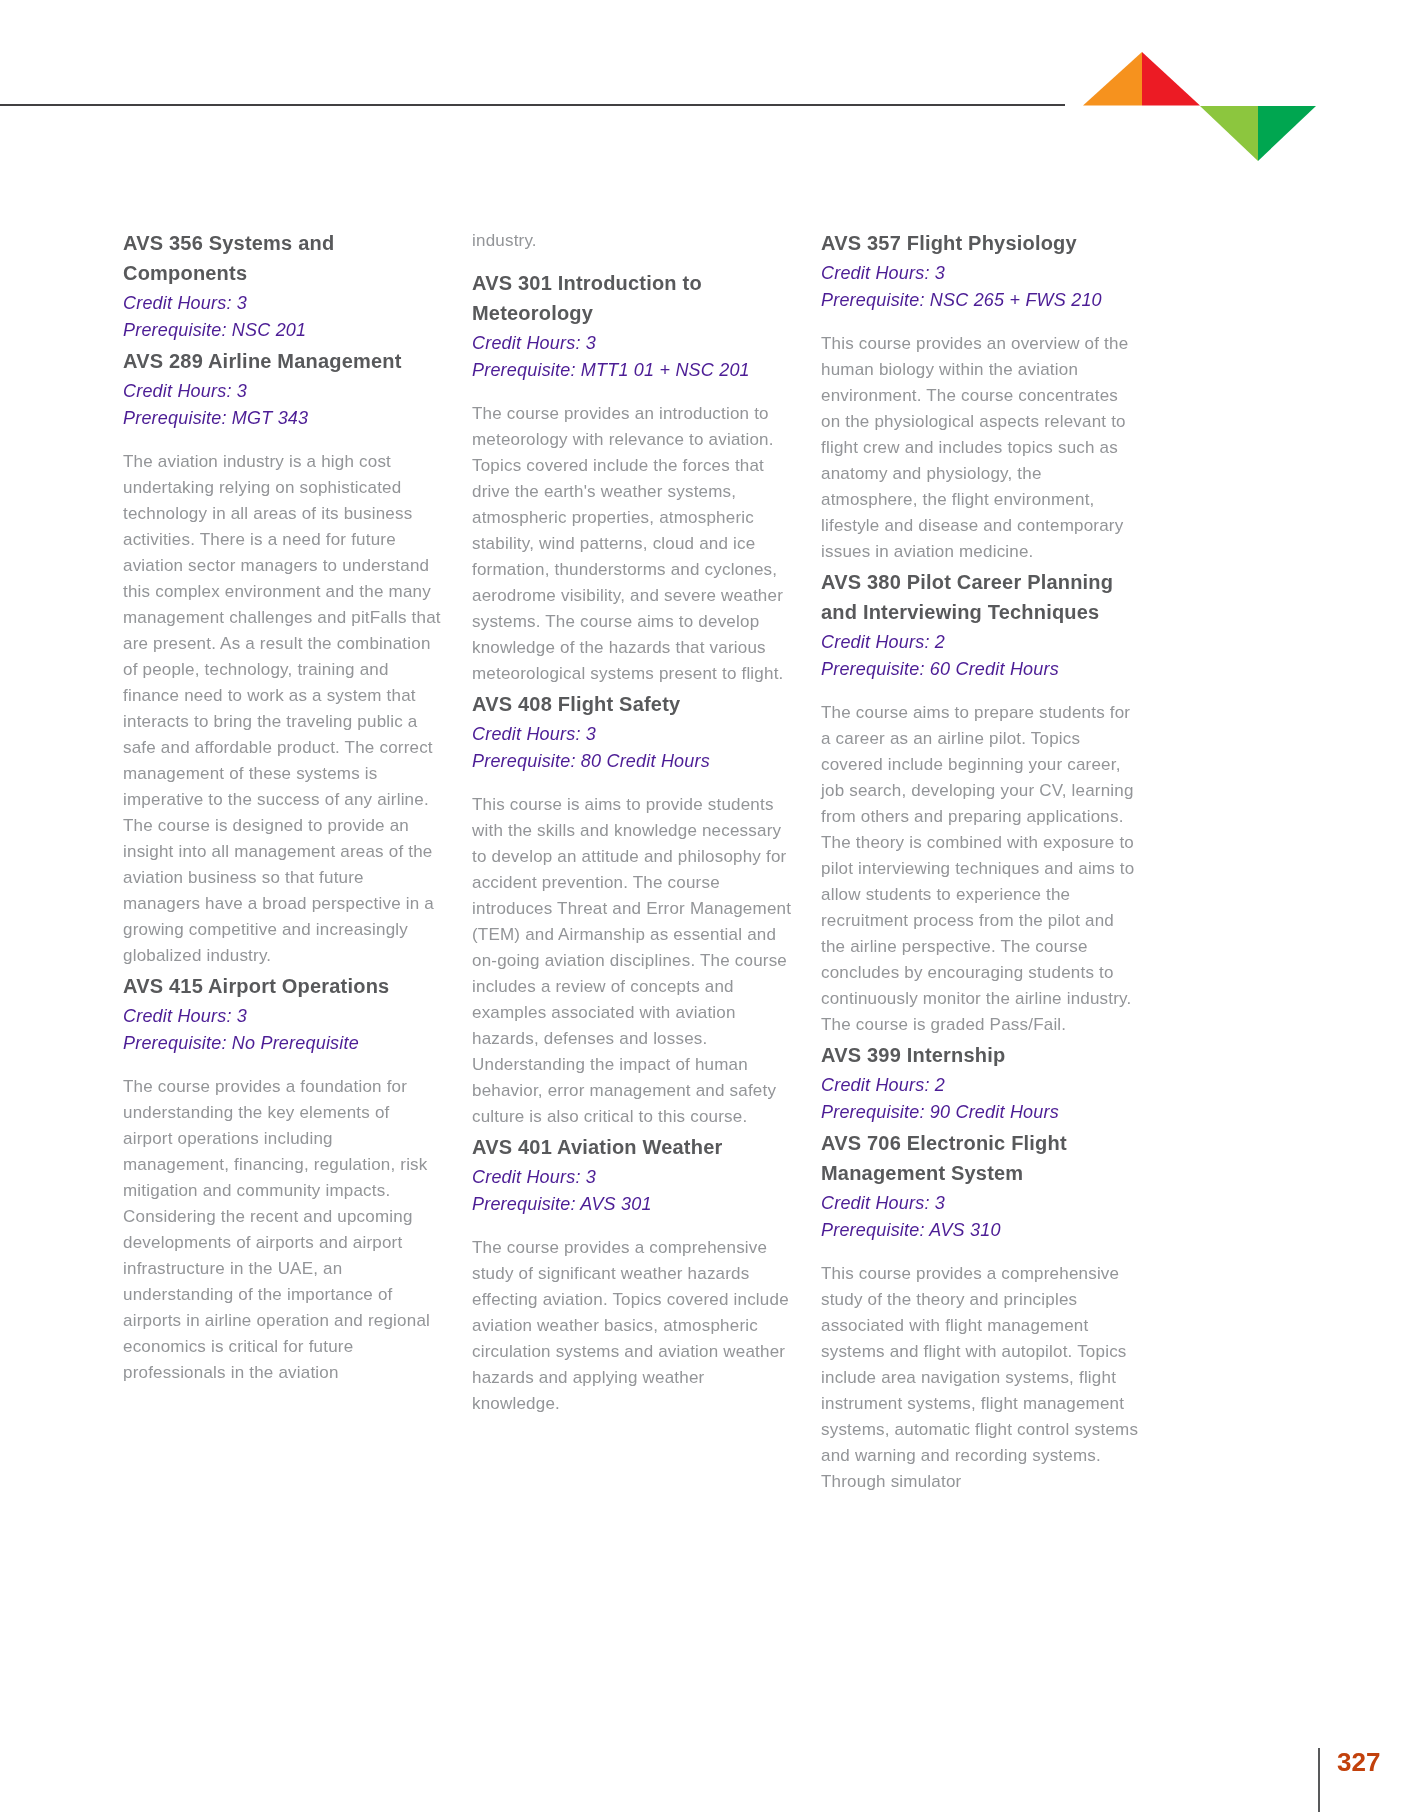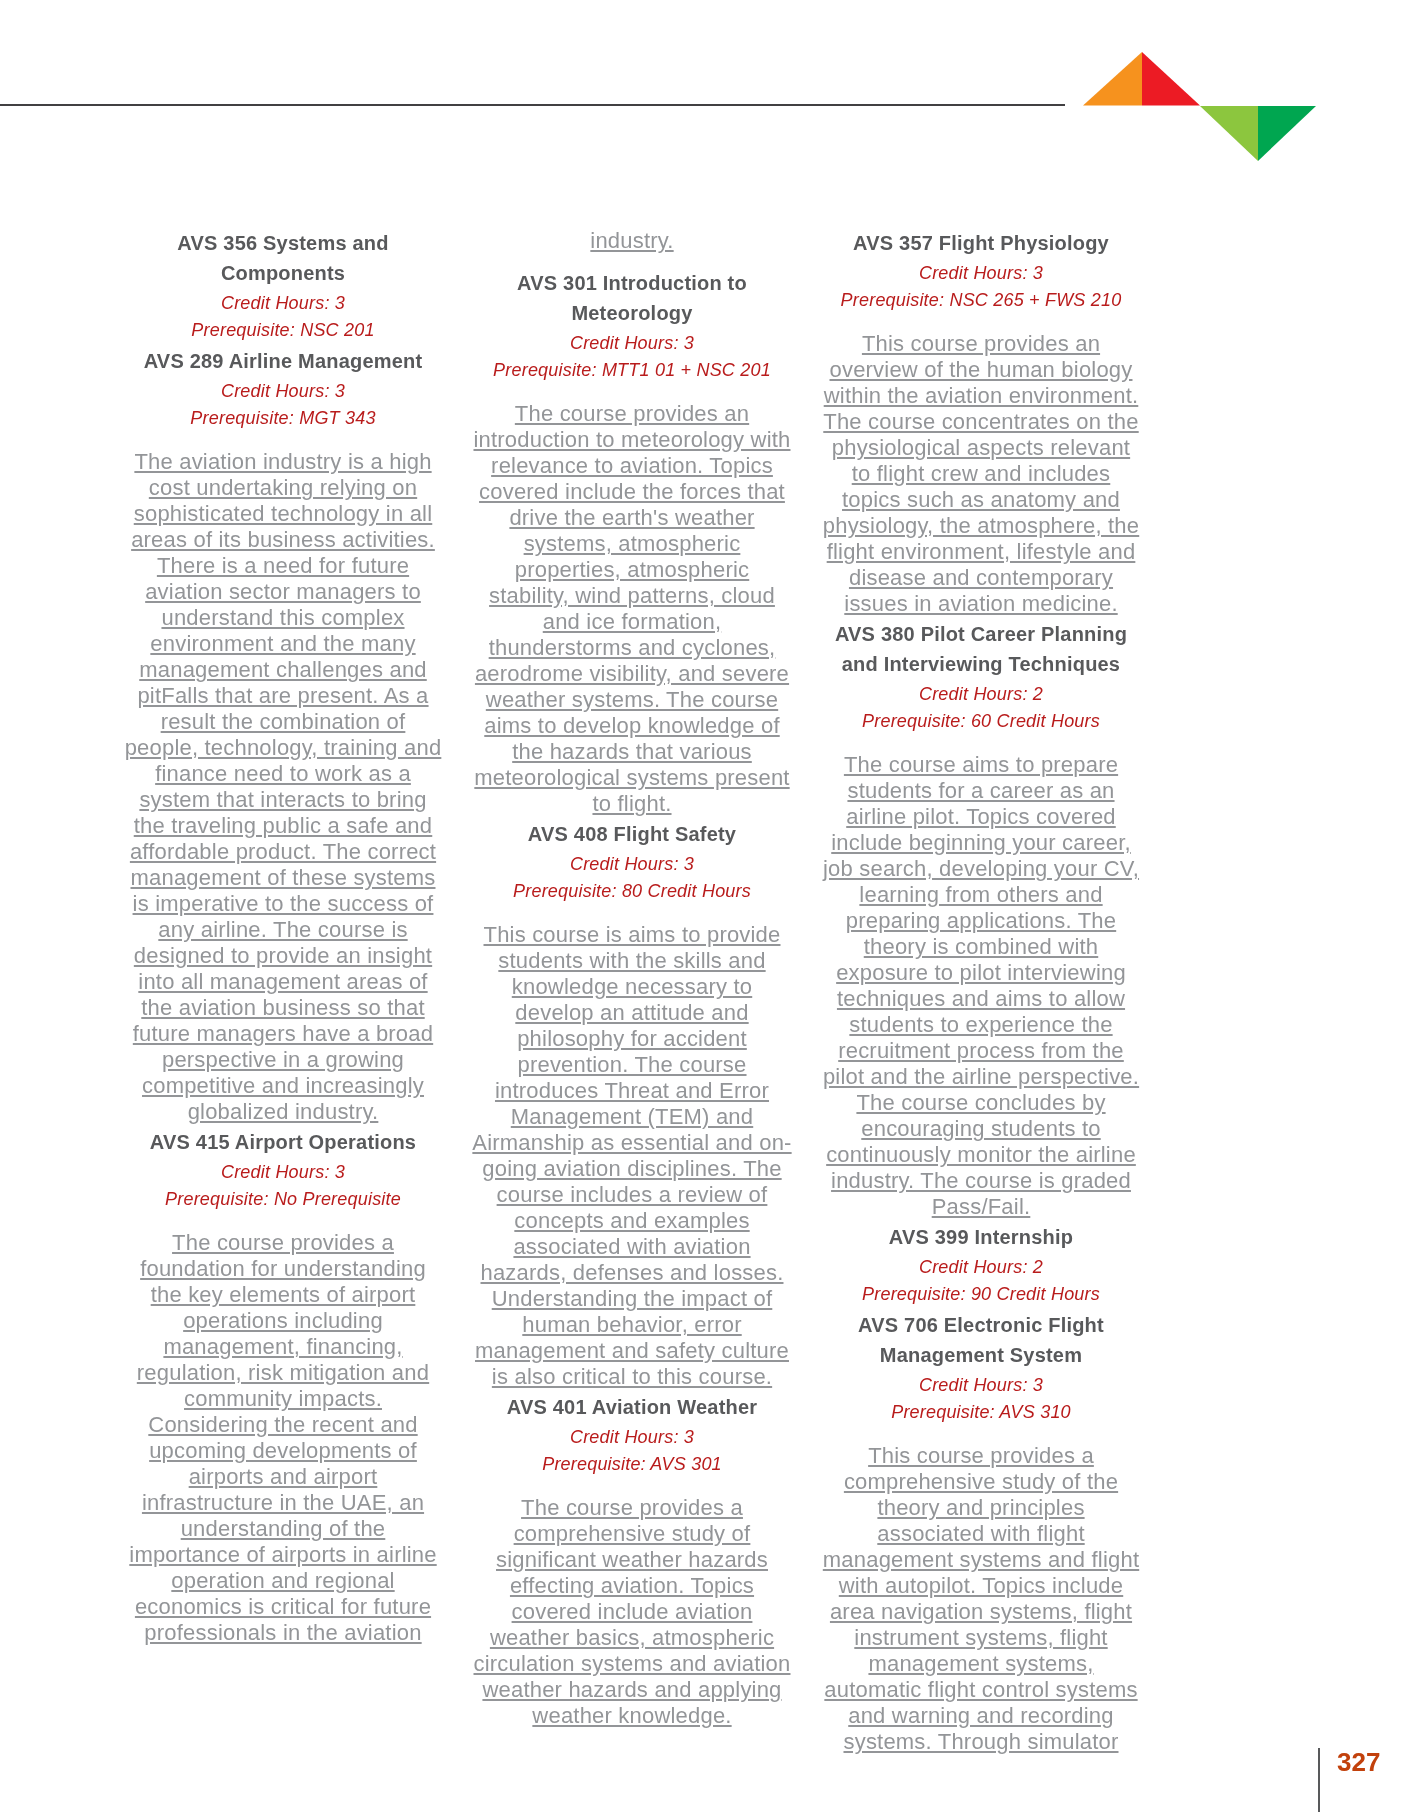--- a/index.html
+++ b/index.html
@@ -25,48 +25,46 @@
     width: 234px; height: 109px;
   }
 
   
   .content {
     position: absolute;
     left: 123px; top: 228px;
     width: 1019px;
     display: flex;
     gap: 29px;
-    text-align: center;
   }
   .col { width: 320px; flex: 0 0 320px; }
 
   .course { margin-top: 2px; }
   .course:first-child { margin-top: 0; }
   .course-title {
     font-size: 20px;
     line-height: 30px;
     font-weight: bold;
     color: #58595B;
     letter-spacing: 0.2px;
     margin-bottom: 2px;
   }
   .meta {
     font-style: italic;
     font-size: 18px;
     line-height: 27px;
-    color: #b91c1c;
+    color: #4c1d95;
     letter-spacing: 0.2px;
   }
   .desc {
-    font-size: 22px;
+    font-size: 17px;
     line-height: 26px;
     color: #939598;
     letter-spacing: 0.2px;
     margin-top: 17px;
-    text-decoration: underline;
   }
   .continuation { margin-top: 0; margin-bottom: 14px; }
 
   
   .footer-rule {
     position: absolute;
     left: 1318px; top: 1748px;
     width: 2px; height: 64px;
     background: #58595B;
   }

